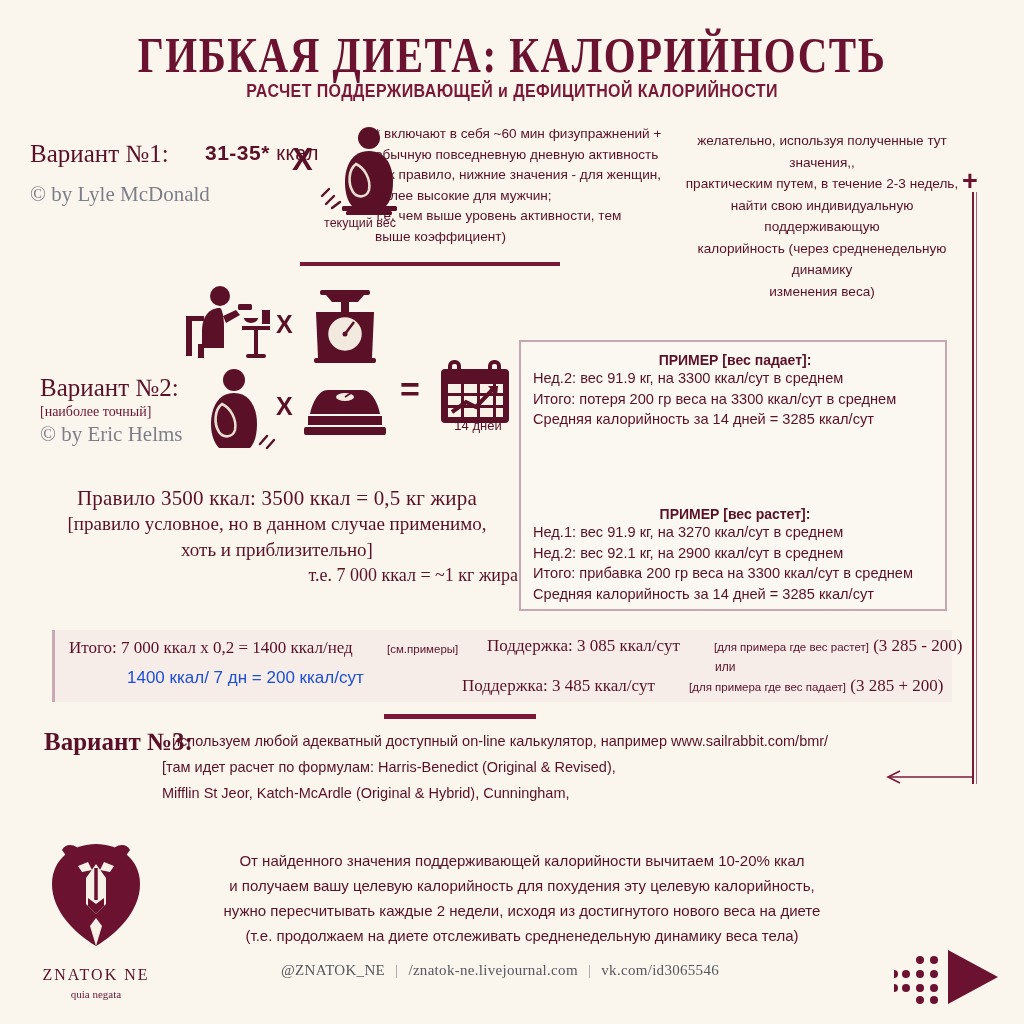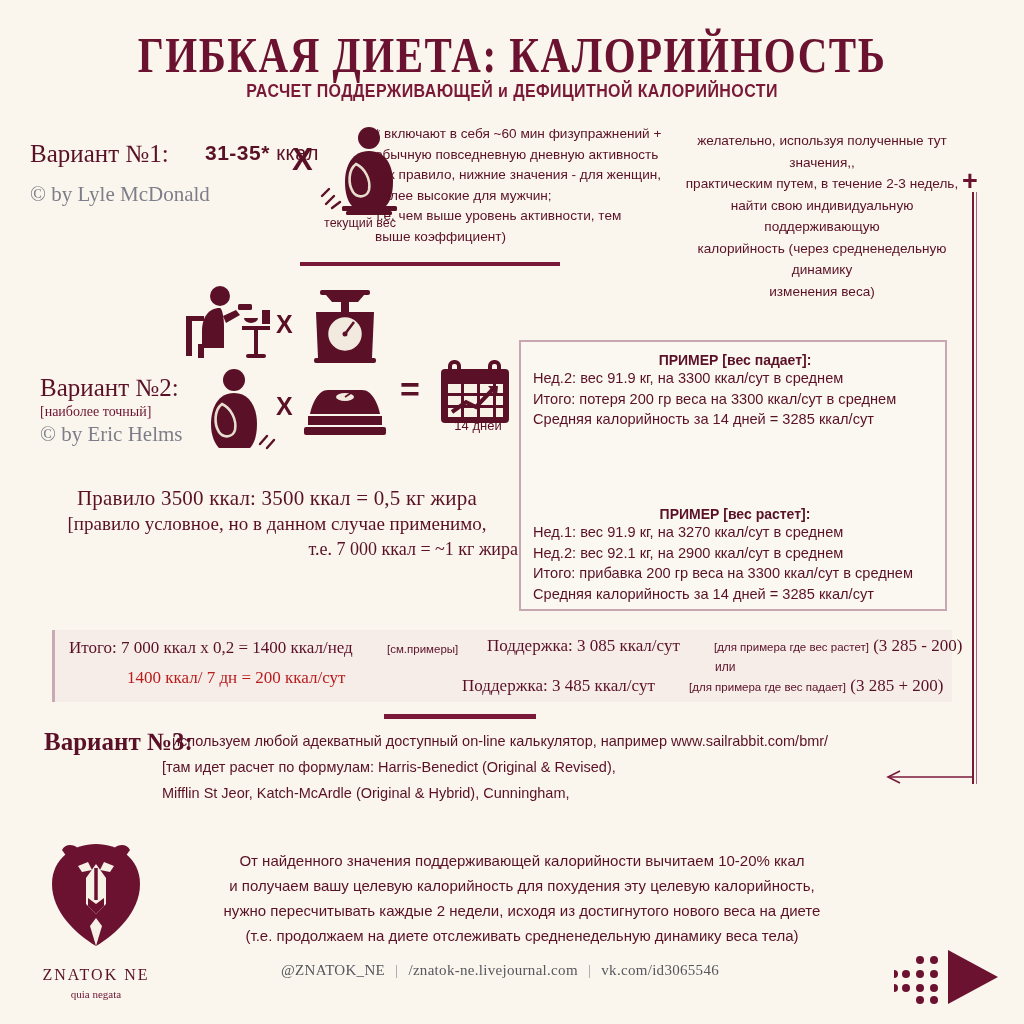--- a/index.html
+++ b/index.html
@@ -93,21 +93,21 @@
   #rule .r1 { font-family:"Liberation Serif",serif; font-size: 21px; color:#5A1026; letter-spacing: .2px;}
   #rule .r2 { font-family:"Liberation Serif",serif; font-size: 19px; line-height: 26px; color:#5A1026; }
   #rule .r3 { font-family:"Liberation Serif",serif; font-size: 18px; color:#5A1026; margin-top: 2px; text-align: right;}
 
   
   #band {
     top: 630px; left: 52px; width: 900px; height: 72px;
     background: #F6EDE9; border-left: 3px solid #C9A9B4;
   }
   #band-l1 { position:absolute; top: 8px; left: 14px; font-family:"Liberation Serif",serif; font-size: 17px; color:#5A1026; white-space: nowrap;}
-  #band-l2 { position:absolute; top: 38px; left: 72px; font-family:Liberation Serif, serif; font-size: 17px; color:#b91c1c; white-space: nowrap;}
+  #band-l2 { position:absolute; top: 38px; left: 72px; font-family:Liberation Sans, sans-serif; font-size: 17px; color:#1d4ed8; white-space: nowrap;}
   #band-r1 { position:absolute; top: 6px; left: 432px; font-family:"Liberation Serif",serif; font-size: 17px; color:#5A1026; white-space: nowrap;}
   #band-or { position:absolute; top: 30px; left: 660px; font-size: 12px; color:#5A1026;}
   #band-r2 { position:absolute; top: 46px; left: 407px; font-family:"Liberation Serif",serif; font-size: 17px; color:#5A1026; white-space: nowrap;}
   .tiny-note { font-size: 11.5px; font-family:"Liberation Sans",sans-serif;padding-left:30px;}
 
   #divider { top: 714px; left: 384px; width: 152px; height: 5px; background: #7A1838; }
 
   
   #opt3-head { top: 728px; left: 44px; font-weight: bold; }
   #opt3-l1 { position:absolute; top: 733px; left: 172px; font-size: 14.5px; color:#5A1026; white-space: nowrap;}
@@ -279,20 +279,21 @@
       <div class="ex-line">Нед.1: вес 91.9 кг, на 3270 ккал/сут в среднем</div>
       <div class="ex-line">Нед.2: вес 92.1 кг, на 2900 ккал/сут в среднем</div>
       <div class="ex-line">Итого: прибавка 200 гр веса на 3300 ккал/сут в среднем</div>
       <div class="ex-line">Средняя калорийность за 14 дней = 3285 ккал/сут</div>
     </div>
   </div>
 
   <div class="abs" id="rule">
     <div class="r1">Правило 3500 ккал: 3500 ккал = 0,5 кг жира</div>
     <div class="r2">[правило условное, но в данном случае применимо,</div>
+    <div class="r2">хоть и приблизительно]</div>
     <div class="r3">т.е. 7 000 ккал = ~1 кг жира</div>
   </div>
 
   <div class="abs" id="band">
     <div id="band-l1">
       <span>Итого: 7 000 ккал x 0,2 = 1400 ккал/нед</span>
       <span class="tiny-note">[см.примеры]</span>
     </div>
     <div id="band-l2">1400 ккал/ 7 дн = 200 ккал/сут</div>
     <div id="band-r1">

